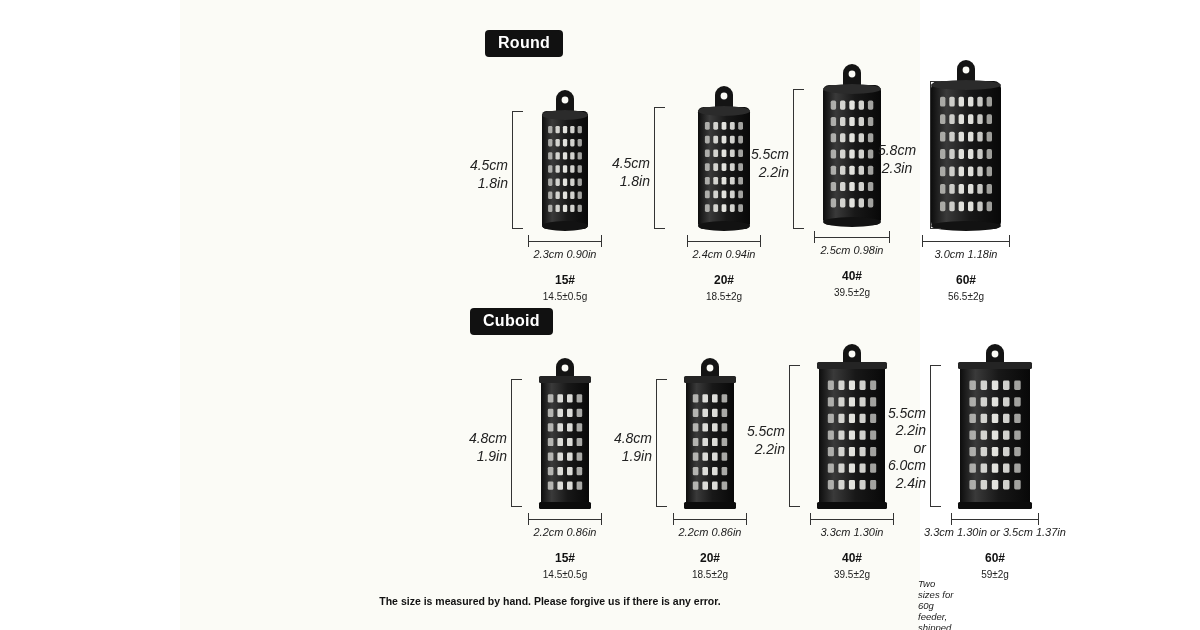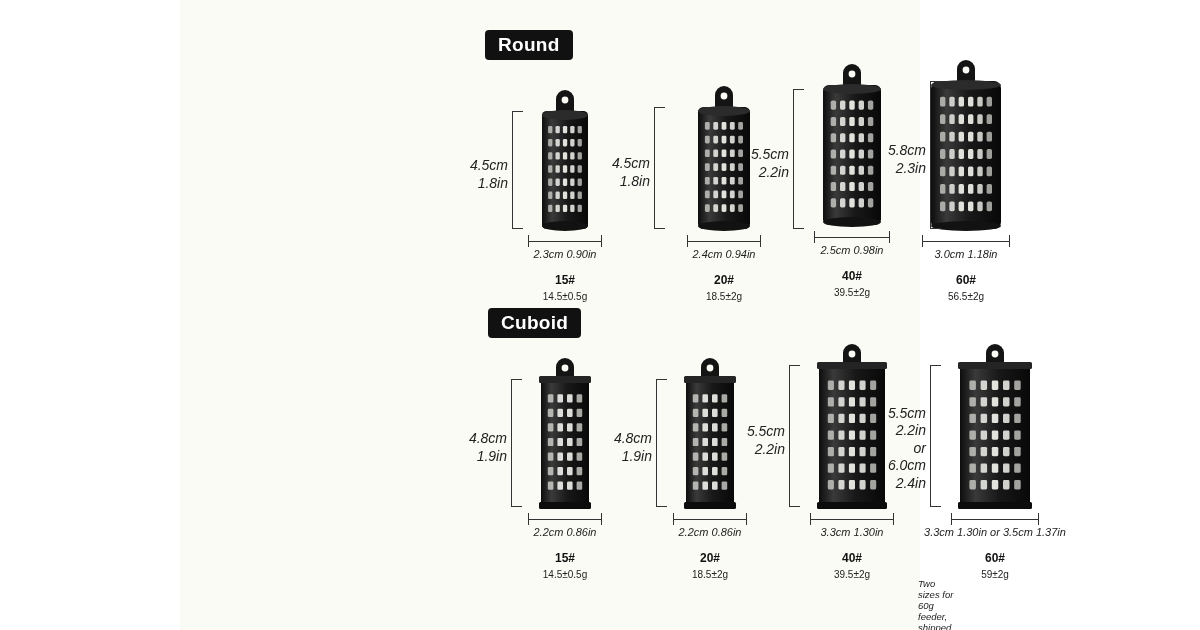--- a/index.html
+++ b/index.html
@@ -27,28 +27,28 @@
     height: 630px;
     background: #fbfbf6;
   }
 
   
   .sec-header {
     position: absolute;
     background: #111111;
     color: #ffffff;
     font-weight: bold;
-    font-size: 19px;
+    font-size: 16px;
     letter-spacing: 0.3px;
     padding: 5px 13px 6px 13px;
     border-radius: 4px;
     line-height: 1;
   }
   #sec-round  { left: 305px; top: 30px; }
-  #sec-cuboid { left: 308px; top: 308px; }
+  #sec-cuboid { left: 290px; top: 308px; }
 
   
   .col {
     position: absolute;
     width: 160px;
     text-align: center;
   }
   .model {
     font-size: 12px;
     font-weight: bold;
@@ -412,21 +412,21 @@
           </div>
           <div class="wbar" style="width: 88px;">
             <span class="cap l"></span>
             <span class="cap r"></span>
           </div>
           <div class="width-label">3.0cm 1.18in</div>
           <div class="model">60#</div>
           <div class="weight">56.5±2g</div>
         </div>
         <div class="hbar" style="left: 750px; top: 81px; height: 148px;"></div>
-        <div class="hlabel" style="left: 688px; width: 58px; top: 142.4px;">
+        <div class="hlabel" style="left: 688px; width: 58px; top: 142.4px; text-align: center;">
           <div>5.8cm</div>
           <div>2.3in</div>
         </div>
         <div class="col" style="left: 305px; top: 348px;">
           <div class="feeder-wrap">
             <svg width="100" height="168" viewBox="0 0 100 168">
               <defs>
                 <linearGradient id="gcuboid48128" x1="0" y1="0" x2="1" y2="0">
                   <stop offset="0%" stop-color="#0d0d0d"></stop>
                   <stop offset="22%" stop-color="#3a3a3a"></stop>
@@ -677,14 +677,15 @@
           <div>5.5cm</div>
           <div>2.2in</div>
           <div>or</div>
           <div>6.0cm</div>
           <div>2.4in</div>
         </div>
       </div>
 
     <div class="note" id="rand-note">Two sizes for 60g feeder, shipped randomly.</div>
 
+    <div class="note" id="foot-note">The size is measured by hand.  Please forgive us if there is any error.</div>
   </div>
 </div>
 
 </body></html>

